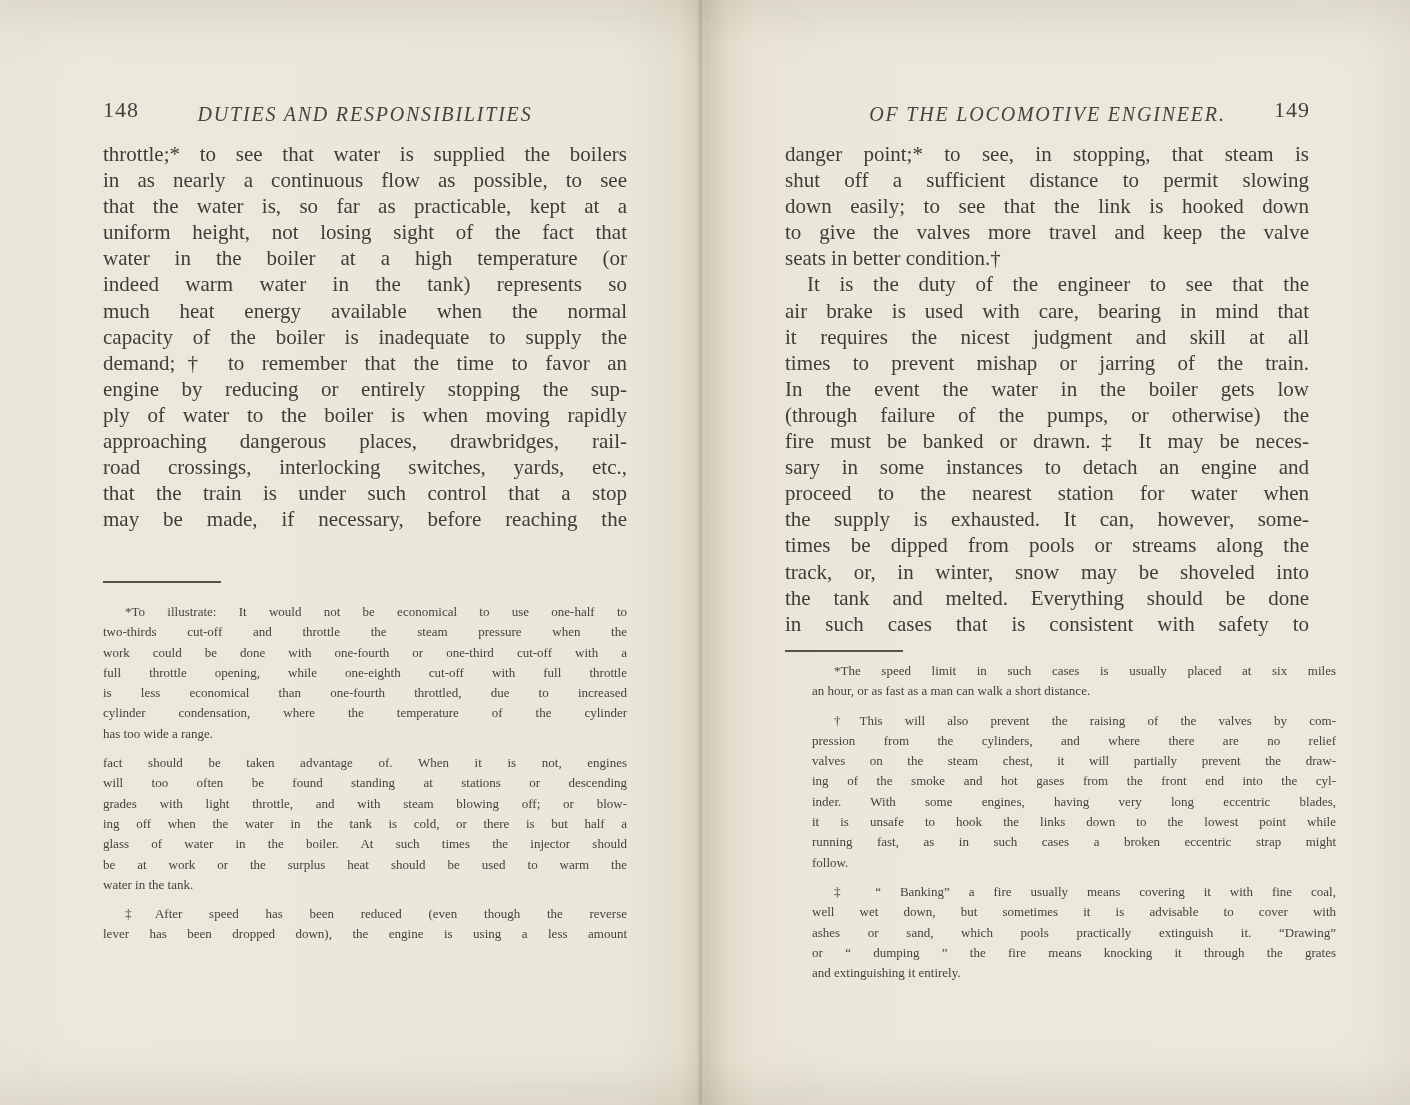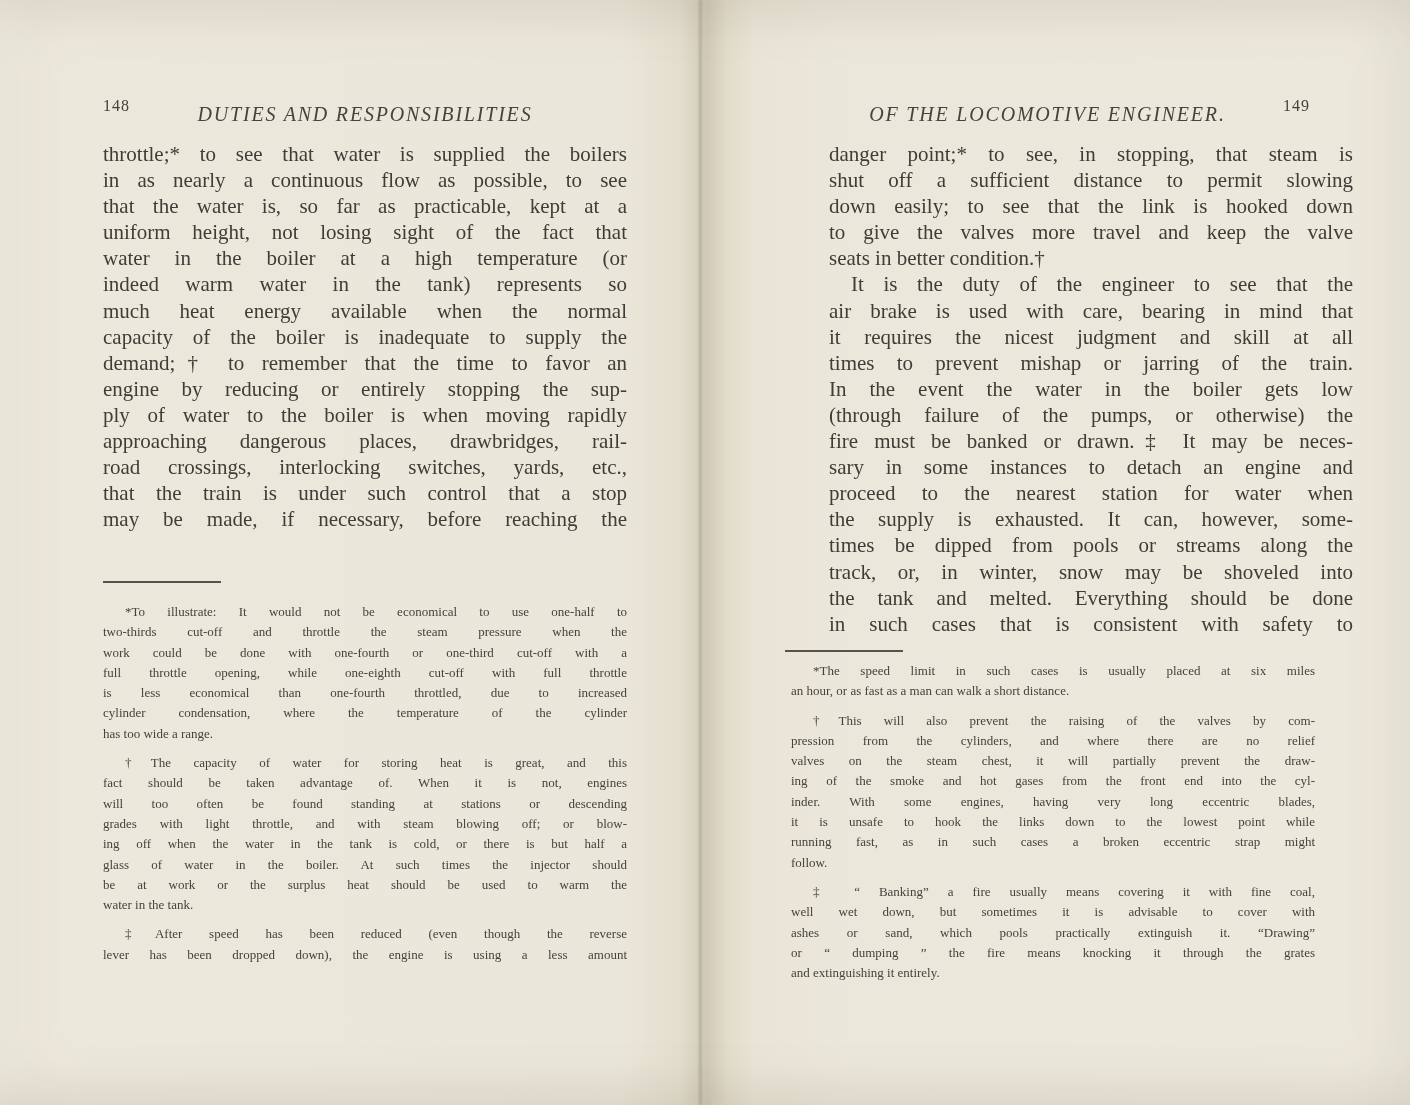--- a/index.html
+++ b/index.html
@@ -23,21 +23,21 @@
     background:linear-gradient(90deg, rgba(90,80,60,0.18), rgba(90,80,60,0.30), rgba(90,80,60,0.10));
     filter:blur(1px);
   }
   .vignette{
     position:absolute;inset:0;
     box-shadow:inset 0 0 70px rgba(100,88,64,0.10);
     pointer-events:none;
   }
   .run-row{position:absolute;height:24px;}
   .pgnum{
-    position:absolute;top:0;font-size:16px;letter-spacing:1px;color:#43413c;
+    position:absolute;top:0;font-size:22px;letter-spacing:1px;color:#43413c;
   }
   .runhead{
     position:absolute;top:6px;left:0;right:0;text-align:center;
     font-style:italic;font-size:20px;letter-spacing:1.8px;color:#45433d;
     white-space:nowrap;
   }
   .textblock{position:absolute;width:524px;}
   .bodytext{font-size:21px;line-height:26.1px;}
   .fnblock{font-size:13px;line-height:20.3px;color:#45433e;}
   .para{margin:0 0 9px 0;}
@@ -91,21 +91,20 @@
       <div class="para">
           <div class="line ind">*To illustrate:  It would not be economical to use one-half to</div>
           <div class="line">two-thirds cut-off and throttle the steam pressure when the</div>
           <div class="line">work could be done with one-fourth or  one-third cut-off with a</div>
           <div class="line">full throttle opening, while one-eighth cut-off with full throttle</div>
           <div class="line">is less economical than one-fourth throttled, due to increased</div>
           <div class="line">cylinder condensation, where the temperature of the cylinder</div>
           <div class="line end">has too wide a range.</div>
         </div>
       <div class="para" style="margin-top:6px;">
-          <div class="line ind">†The capacity of water for storing heat is great, and this</div>
           <div class="line">fact should be taken advantage of.  When it is not, engines</div>
           <div class="line">will too often be found standing at stations or descending</div>
           <div class="line">grades with light throttle, and with steam blowing off; or blow-</div>
           <div class="line">ing off when the water in the tank is cold, or there is but half a</div>
           <div class="line">glass of water in the boiler.  At such times the injector should</div>
           <div class="line">be at work or the surplus heat should be used to warm the</div>
           <div class="line end">water in the tank.</div>
         </div>
       <div class="para" style="margin-top:6px;">
           <div class="line ind">‡After speed has been reduced (even though the reverse</div>
@@ -113,21 +112,21 @@
         </div>
     </div>
   </div>
 
   <div>
     <div class="run-row" style="left:785px;top:97px;width:525px;">
       <span class="runhead">OF THE LOCOMOTIVE ENGINEER.</span>
       <span class="pgnum" style="right:0;">149</span>
     </div>
 
-    <div class="textblock bodytext" style="left:829px;top:141px;">
+    <div class="textblock bodytext" style="left:785px;top:141px;">
       <div class="para" style="margin-bottom:0;">
           <div class="line">danger point;* to see, in stopping, that steam is</div>
           <div class="line">shut off a sufficient distance to permit slowing</div>
           <div class="line">down easily; to see that the link is hooked down</div>
           <div class="line">to give the valves more travel and keep the valve</div>
           <div class="line end">seats in better condition.†</div>
         </div>
       <div class="para">
           <div class="line ind">It is the duty of the engineer to see that the</div>
           <div class="line">air brake is used with care, bearing in mind that</div>
@@ -141,21 +140,21 @@
           <div class="line">the supply is exhausted.  It can, however, some-</div>
           <div class="line">times be dipped from pools or streams along the</div>
           <div class="line">track, or, in winter, snow may be shoveled into</div>
           <div class="line">the tank and melted.  Everything should be done</div>
           <div class="line">in such cases that is consistent with safety to</div>
         </div>
     </div>
 
     <div class="fnrule" style="left:785px;top:650px;"></div>
 
-    <div class="textblock fnblock" style="left:791px;top:661px;">
+    <div class="textblock fnblock" style="left:812px;top:661px;">
       <div class="para">
           <div class="line ind">*The speed limit in such cases is usually placed at six miles</div>
           <div class="line end">an hour, or as fast as a man can walk a short distance.</div>
         </div>
       <div class="para" style="margin-top:6px;">
           <div class="line ind">†This will also prevent the raising of the valves by com-</div>
           <div class="line">pression from the cylinders, and where there are no relief</div>
           <div class="line">valves on the steam chest, it will partially prevent the draw-</div>
           <div class="line">ing of the smoke and hot gases from the front end into the cyl-</div>
           <div class="line">inder.  With some engines, having very long eccentric blades,</div>

